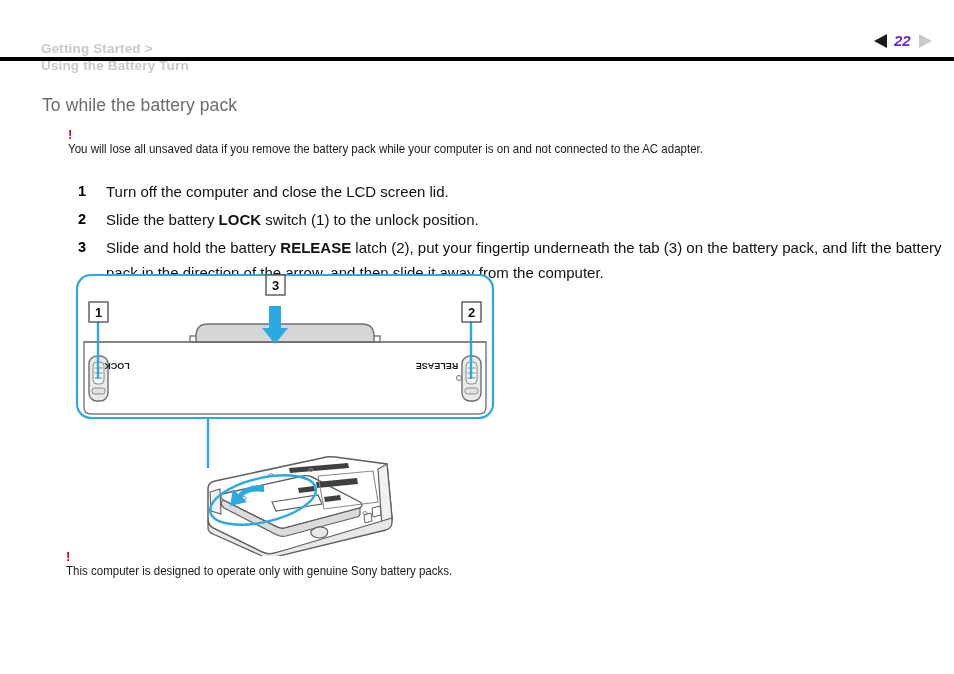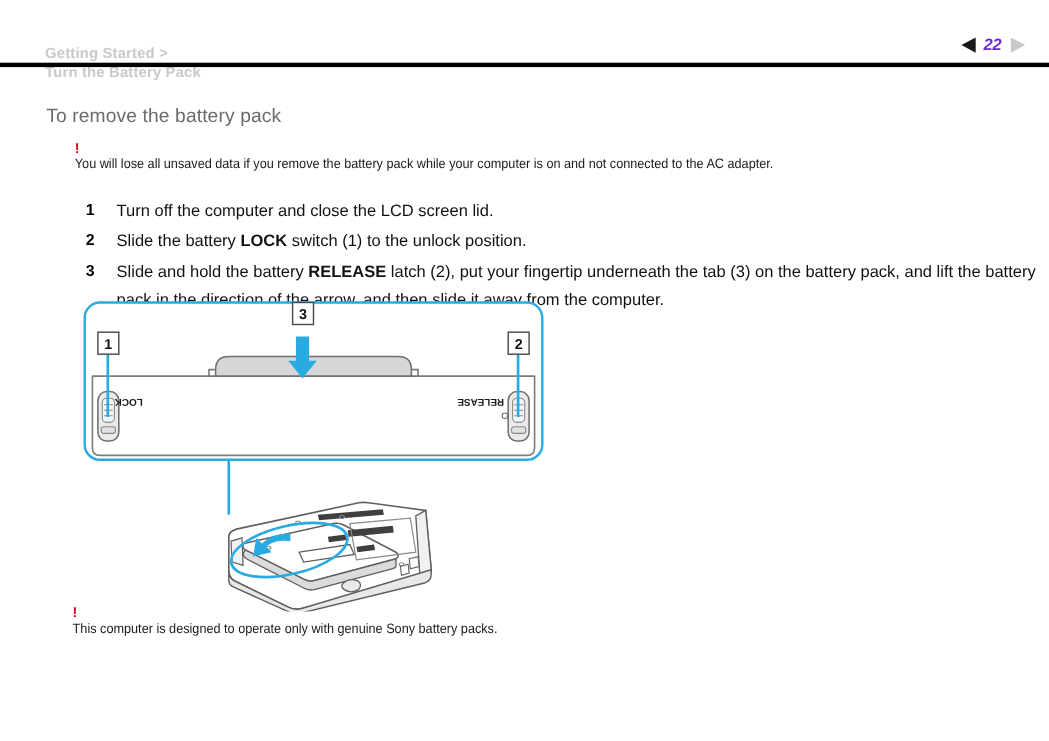--- a/index.html
+++ b/index.html
@@ -135,33 +135,33 @@
   }
   .illustration svg { display: block; }
 </style>
 </head>
 <body>
 
 <div class="page-header">
 
   <div class="breadcrumb">
     <span class="breadcrumb-line">Getting Started &gt;</span>
-    <span class="breadcrumb-line">Turn the Battery Pack</span>
+    <span class="breadcrumb-line">Using the Battery Turn</span>
   </div>
 
   <div class="pager">
     <span class="arrow-prev"></span>
     <span class="page-number">22</span>
     <span class="arrow-next"></span>
   </div>
 
   <div class="header-rule"></div>
 </div>
 
-<div class="section-heading">To remove the battery pack</div>
+<div class="section-heading">To while the battery pack</div>
 
 <div class="notice notice-top">
   <span class="bang">!</span>
   <span class="notice-text">You will lose all unsaved data if you remove the battery pack while your computer is on and not connected to the AC adapter.</span>
 </div>
 
 <ol class="steps" id="steps-list">
     <li class="step">
       <span class="step-num">1</span>
       <span class="step-text">Turn off the computer and close the LCD screen lid.</span>

